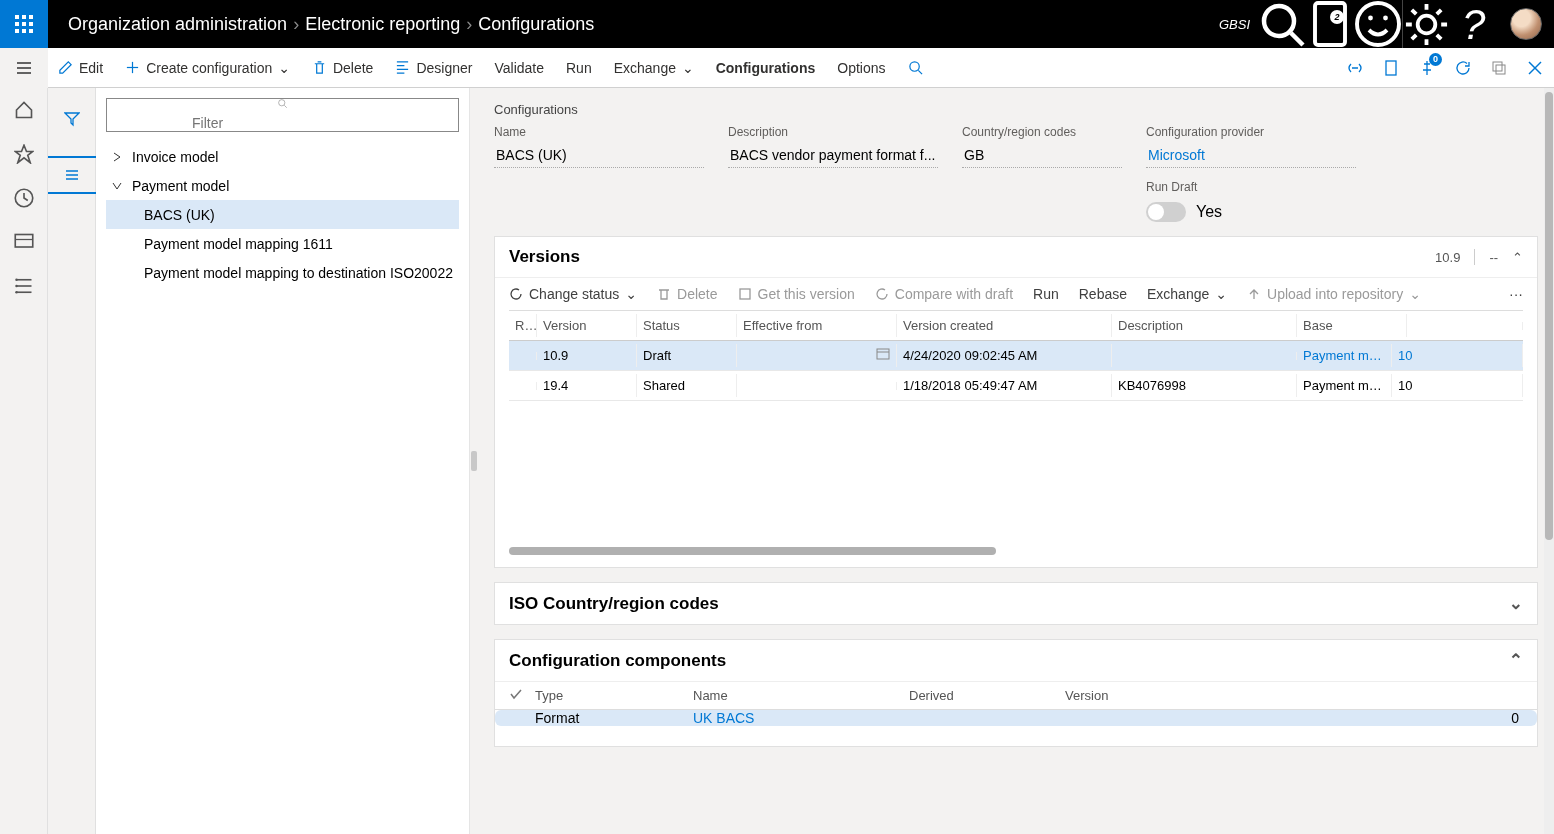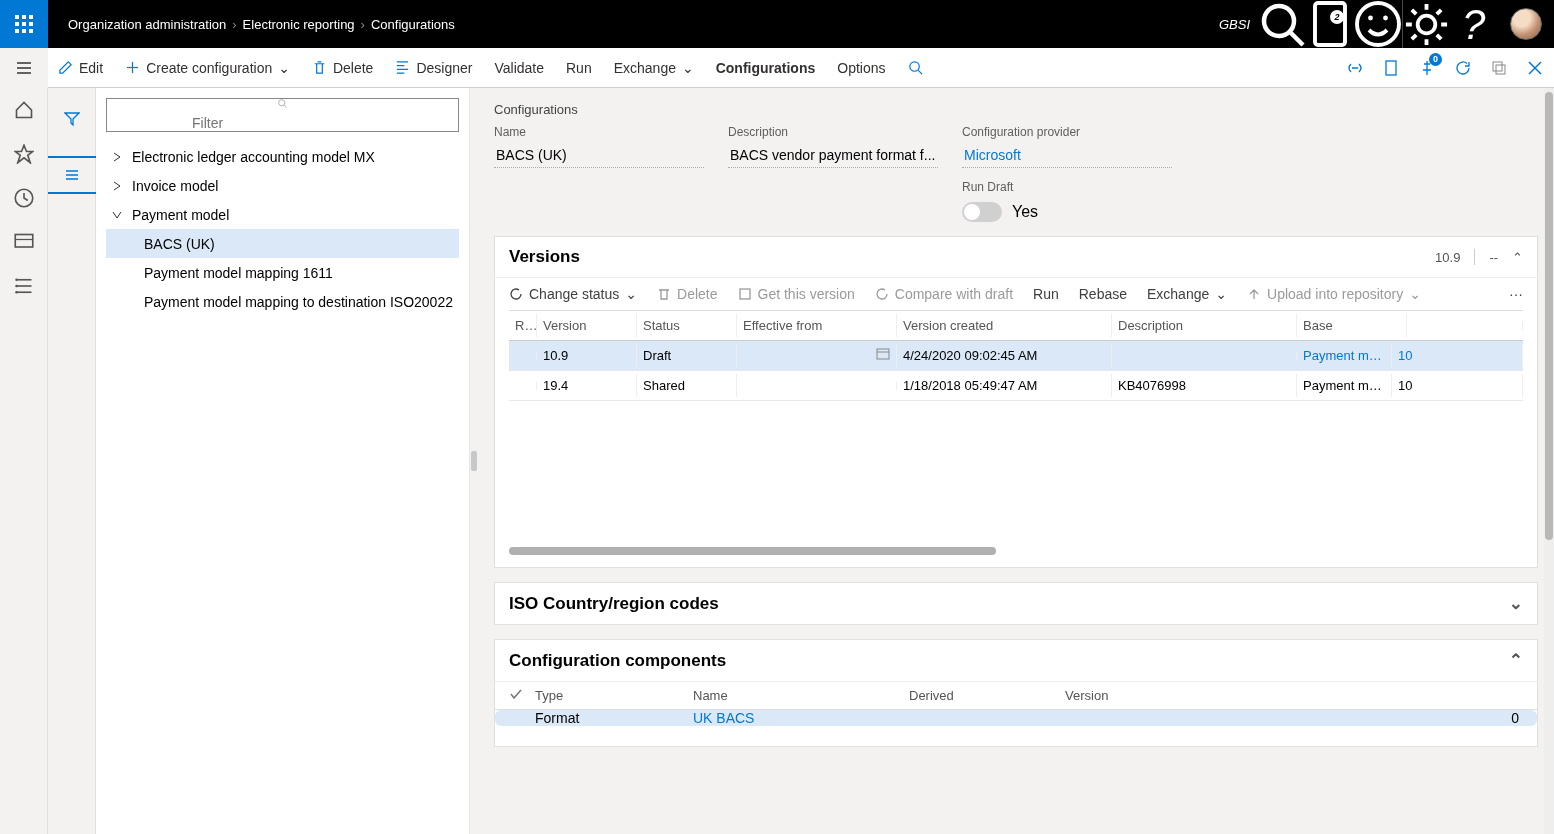--- a/index.html
+++ b/index.html
@@ -1,21 +1,21 @@
 <!DOCTYPE html>
 <html><head>
 <meta charset="utf-8">
 <style>
 * { box-sizing: border-box; margin: 0; padding: 0; font-family: "Segoe UI", Arial, sans-serif; }
 body { width: 1554px; height: 834px; background: #f3f2f1; overflow: hidden; }
 .topbar { height: 48px; background: #000; color: #fff; display: flex; align-items: center; }
 .waffle { width: 48px; height: 48px; background: #0078d4; display: flex; align-items: center; justify-content: center; }
 .waffle svg { width: 18px; height: 18px; fill: #fff; }
 .app-title { font-weight: 600; font-size: 17px; padding: 0 20px; border-right: 1px solid #444; height: 48px; display: flex; align-items: center; }
-.breadcrumb { display: flex; align-items: center; font-size: 13px; padding-left: 20px; color: #fff; gap: 6px; text-align: center; }
+.breadcrumb { display: flex; align-items: center; font-size: 18px; padding-left: 20px; color: #fff; gap: 6px; text-align: center; }
 .breadcrumb .chev { color: #888; }
 .topbar-spacer { flex: 1; }
 .topbar-right { display: flex; align-items: center; height: 48px; font-style: italic; }
 .topbar-right .topbtn { width: 48px; height: 48px; display: flex; align-items: center; justify-content: center; color: #fff; position: relative; }
 .topbar-right .co { font-size: 13px; padding-right: 8px; }
 .badge { position: absolute; top: 10px; right: 10px; background: #fff; color: #000; border-radius: 50%; font-size: 9px; width: 14px; height: 14px; display: flex; align-items: center; justify-content: center; font-weight: 600; }
 .avatar { width: 32px; height: 32px; border-radius: 50%; background: radial-gradient(circle at 35% 30%, #f4dcc5 30%, #c09070 60%, #8a6148 100%); margin: 0 12px; border: 1px solid #666; }
 .actionbar { height: 40px; background: #fff; border-bottom: 1px solid #d0d0d0; display: flex; align-items: center; padding: 0 10px; gap: 22px; font-size: 14px; margin-left: 48px; }
 .actionbar .aitem { display: flex; align-items: center; gap: 6px; color: #323130; cursor: pointer; }
 .actionbar .aitem svg { width: 15px; height: 15px; stroke: #0078d4; fill: none; stroke-width: 1.3; }
@@ -280,26 +280,20 @@
           <circle cx="6" cy="6" r="5" stroke="#888" fill="none"></circle>
           <line x1="10" y1="10" x2="14" y2="14" stroke="#888"></line>
         </svg>
       <input type="text" placeholder="Filter" style="">
     </div>
     <div class="tree">
       <div class="treenode">
         <svg class="caret" viewBox="0 0 10 10">
             <path d="M2 1 L8 5 L2 9" stroke="#333" fill="none"></path>
           </svg>
-        <span>Electronic ledger accounting model MX</span>
-      </div>
-      <div class="treenode">
-        <svg class="caret" viewBox="0 0 10 10">
-            <path d="M2 1 L8 5 L2 9" stroke="#333" fill="none"></path>
-          </svg>
         <span>Invoice model</span>
       </div>
       <div class="treenode">
         <svg class="caret" viewBox="0 0 10 10">
             <path d="M1 2 L5 8 L9 2" stroke="#333" fill="none"></path>
           </svg>
         <span>Payment model</span>
       </div>
       <div class="treenode child selected">
         <span>BACS (UK)</span>
@@ -318,20 +312,24 @@
   <div class="content">
     <div class="page-crumb">Configurations</div>
     <div class="fields">
       <div class="field" style="width:210px">
         <div class="lbl">Name</div>
         <div class="val">BACS (UK)</div>
       </div>
       <div class="field" style="width:210px">
         <div class="lbl">Description</div>
         <div class="val">BACS vendor payment format f...</div>
+      </div>
+      <div class="field" style="width:160px">
+        <div class="lbl">Country/region codes</div>
+        <div class="val">GB</div>
       </div>
       <div class="field" style="width:210px">
         <div class="lbl">Configuration provider</div>
         <div class="val link">Microsoft</div>
         <div class="lbl" style="margin-top:12px">Run Draft</div>
         <div class="togglewrap">
           <div class="toggle"></div>
           <span>Yes</span>
         </div>
       </div>

